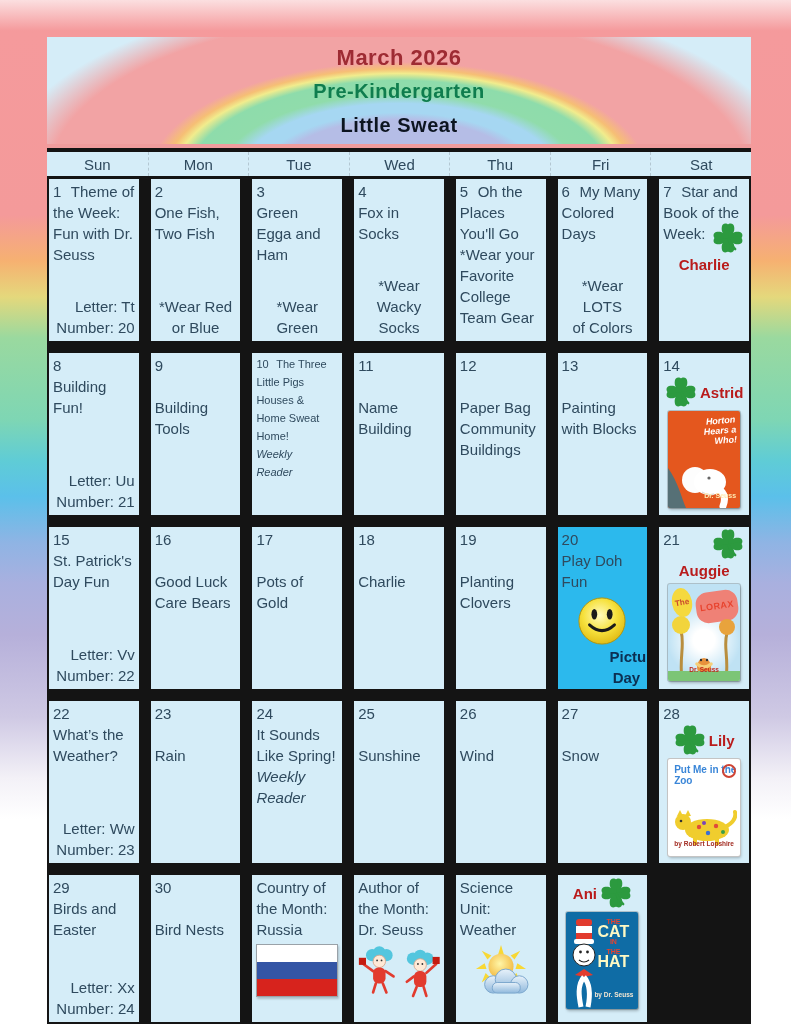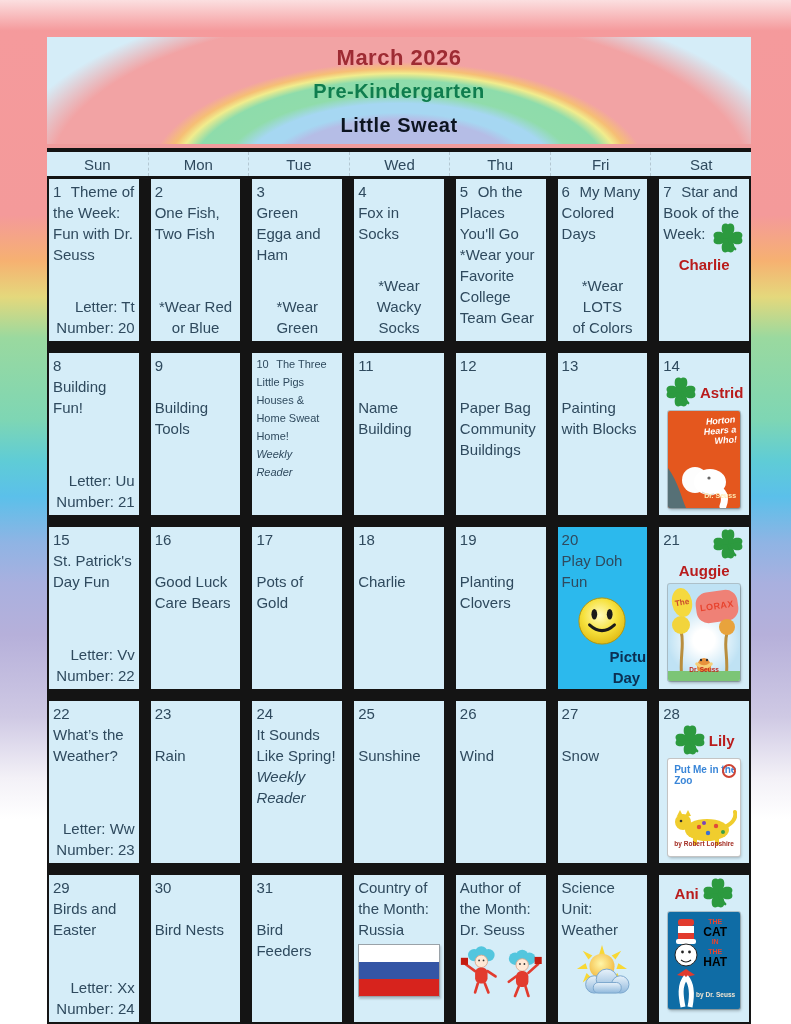--- a/index.html
+++ b/index.html
@@ -79,21 +79,21 @@
     font-size:6.5px;font-weight:bold;}
   .book-zoo{background:#ffffff;box-shadow:0 0 0 1px #c4c4c4,1px 2px 3px rgba(0,0,0,.25);}
   .bz-title{color:#3a86d8;font-weight:bold;font-size:10px;line-height:11px;padding:5px 0 0 6px;}
   .bz-logo{position:absolute;top:5px;right:4px;width:10px;height:10px;border:2px solid #d04434;border-radius:50%;}
   .bz-art{position:absolute;bottom:10px;left:3px;}
   .bz-author{position:absolute;bottom:2px;left:0;width:100%;text-align:center;color:#a22c22;
     font-size:6.5px;font-weight:bold;}
   .book-cat{background:#0f6ca5;}
   .bc-title{position:absolute;top:5px;right:5px;width:40px;text-align:center;line-height:10px;}
   .bc-sm{color:#e8432f;font-size:7px;font-weight:bold;display:block;}
-  .bc-lg{color:#000000;font-size:12px;font-weight:bold;display:block;}
+  .bc-lg{color:#fef9c3;font-size:16px;font-weight:bold;display:block;}
   .bc-art{position:absolute;bottom:0;left:1px;}
   .bc-author{position:absolute;bottom:4px;right:5px;color:#f3e6d2;font-size:6.5px;font-weight:bold;}
   .flag-ru{width:86px;height:51px;border:1px solid #9aa2a8;display:flex;flex-direction:column;
     box-shadow:1px 2px 2px rgba(0,0,0,.2);background:#fff;}
   .fr-s{flex:1;}
   .fr-w{background:#ffffff;}
   .fr-b{background:var(--flag_blue);}
   .fr-r{background:var(--flag_red);}
 </style>
 </head>
@@ -488,28 +488,20 @@
         </div>
       </div>
       <div class="cell">
         <div class="day">30</div>
         <div class="content">
           <div class="line"></div>
           <div class="line">Bird Nests</div>
         </div>
       </div>
       <div class="cell">
-        <div class="day">31</div>
-        <div class="content">
-          <div class="line"></div>
-          <div class="line">Bird</div>
-          <div class="line">Feeders</div>
-        </div>
-      </div>
-      <div class="cell">
         <div class="content">
           <div class="line">Country of</div>
           <div class="line">the Month:</div>
           <div class="line">Russia</div>
         </div>
         <div class="mediawrap">
           <div class="flag-ru">
       <div class="fr-s fr-w"></div>
       <div class="fr-s fr-b"></div>
       <div class="fr-s fr-r"></div>

